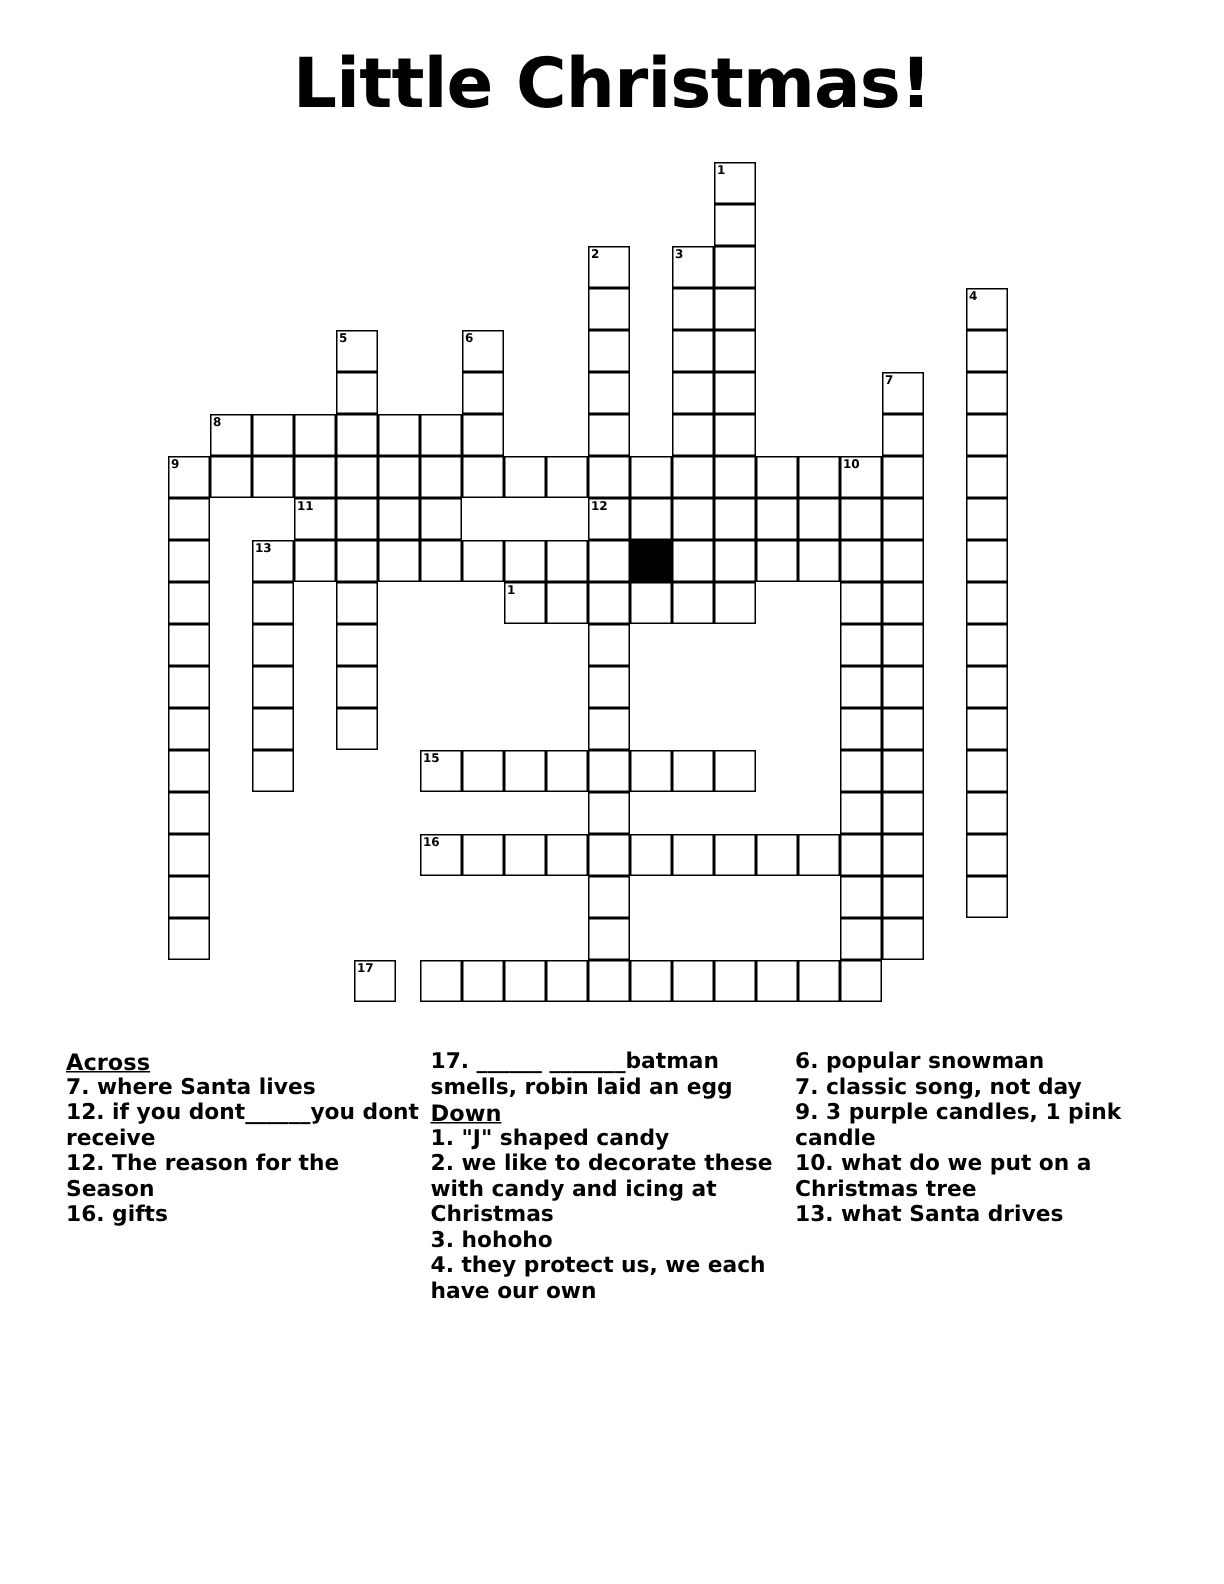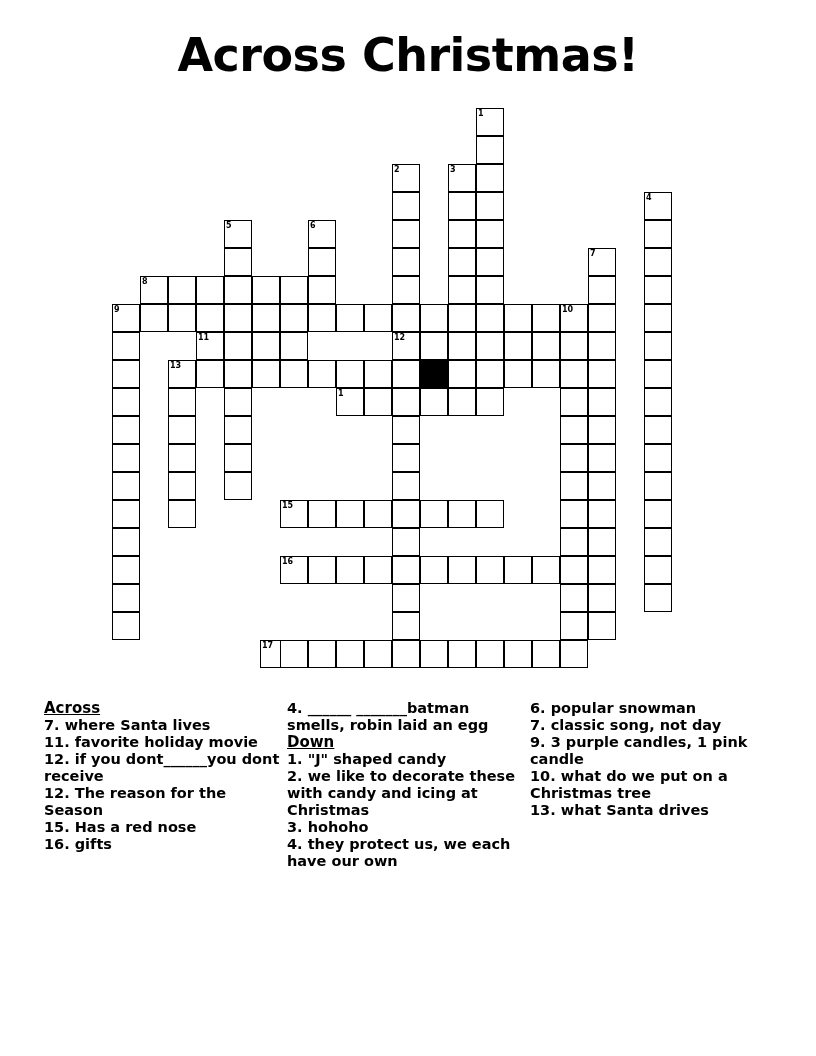--- a/index.html
+++ b/index.html
@@ -83,21 +83,21 @@
   }
   .clue {
     margin: 0;
   }
 </style>
 </head>
 <body>
 
 <div id="page">
 
-  <div class="title">Across Christmas!</div>
+  <div class="title">Little Christmas!</div>
 
   <div id="grid">
       <div class="cell" style="left: 476px; top: 8px;">
         <span class="num">1</span>
       </div>
       <div class="cell" style="left: 476px; top: 36px;"></div>
       <div class="cell" style="left: 476px; top: 64px;"></div>
       <div class="cell" style="left: 392px; top: 64px;">
         <span class="num">2</span>
       </div>
@@ -277,50 +277,48 @@
       <div class="cell" style="left: 644px; top: 456px;"></div>
       <div class="cell" style="left: 112px; top: 484px;"></div>
       <div class="cell" style="left: 392px; top: 484px;"></div>
       <div class="cell" style="left: 560px; top: 484px;"></div>
       <div class="cell" style="left: 588px; top: 484px;"></div>
       <div class="cell" style="left: 644px; top: 484px;"></div>
       <div class="cell" style="left: 112px; top: 512px;"></div>
       <div class="cell" style="left: 392px; top: 512px;"></div>
       <div class="cell" style="left: 560px; top: 512px;"></div>
       <div class="cell" style="left: 588px; top: 512px;"></div>
-      <div class="cell" style="left: 260px; top: 540px;">
+      <div class="cell" style="left: 236px; top: 540px;">
         <span class="num">17</span>
       </div>
       <div class="cell" style="left: 280px; top: 540px;"></div>
       <div class="cell" style="left: 308px; top: 540px;"></div>
       <div class="cell" style="left: 336px; top: 540px;"></div>
       <div class="cell" style="left: 364px; top: 540px;"></div>
       <div class="cell" style="left: 392px; top: 540px;"></div>
       <div class="cell" style="left: 420px; top: 540px;"></div>
       <div class="cell" style="left: 448px; top: 540px;"></div>
       <div class="cell" style="left: 476px; top: 540px;"></div>
       <div class="cell" style="left: 504px; top: 540px;"></div>
       <div class="cell" style="left: 532px; top: 540px;"></div>
       <div class="cell" style="left: 560px; top: 540px;"></div>
     </div>
 
   <div id="clues">
 
     <div class="col col1">
       <div class="heading">Across</div>
       <div class="clue">7. where Santa lives</div>
-      <div class="clue">11. favorite holiday movie</div>
       <div class="clue">12. if you dont______you dont receive</div>
       <div class="clue">12. The reason for the Season</div>
-      <div class="clue">15. Has a red nose</div>
       <div class="clue">16. gifts</div>
     </div>
 
     <div class="col col2">
-      <div class="clue">4. ______ _______batman smells, robin laid an egg</div>
+      <div class="clue">17. ______ _______batman smells, robin laid an egg</div>
       <div class="heading">Down</div>
       <div class="clue">1. "J" shaped candy</div>
       <div class="clue">2. we like to decorate these with candy and icing at Christmas</div>
       <div class="clue">3. hohoho</div>
       <div class="clue">4. they protect us, we each have our own</div>
     </div>
 
     <div class="col col3">
       <div class="clue">6. popular snowman</div>
       <div class="clue">7. classic song, not day</div>

